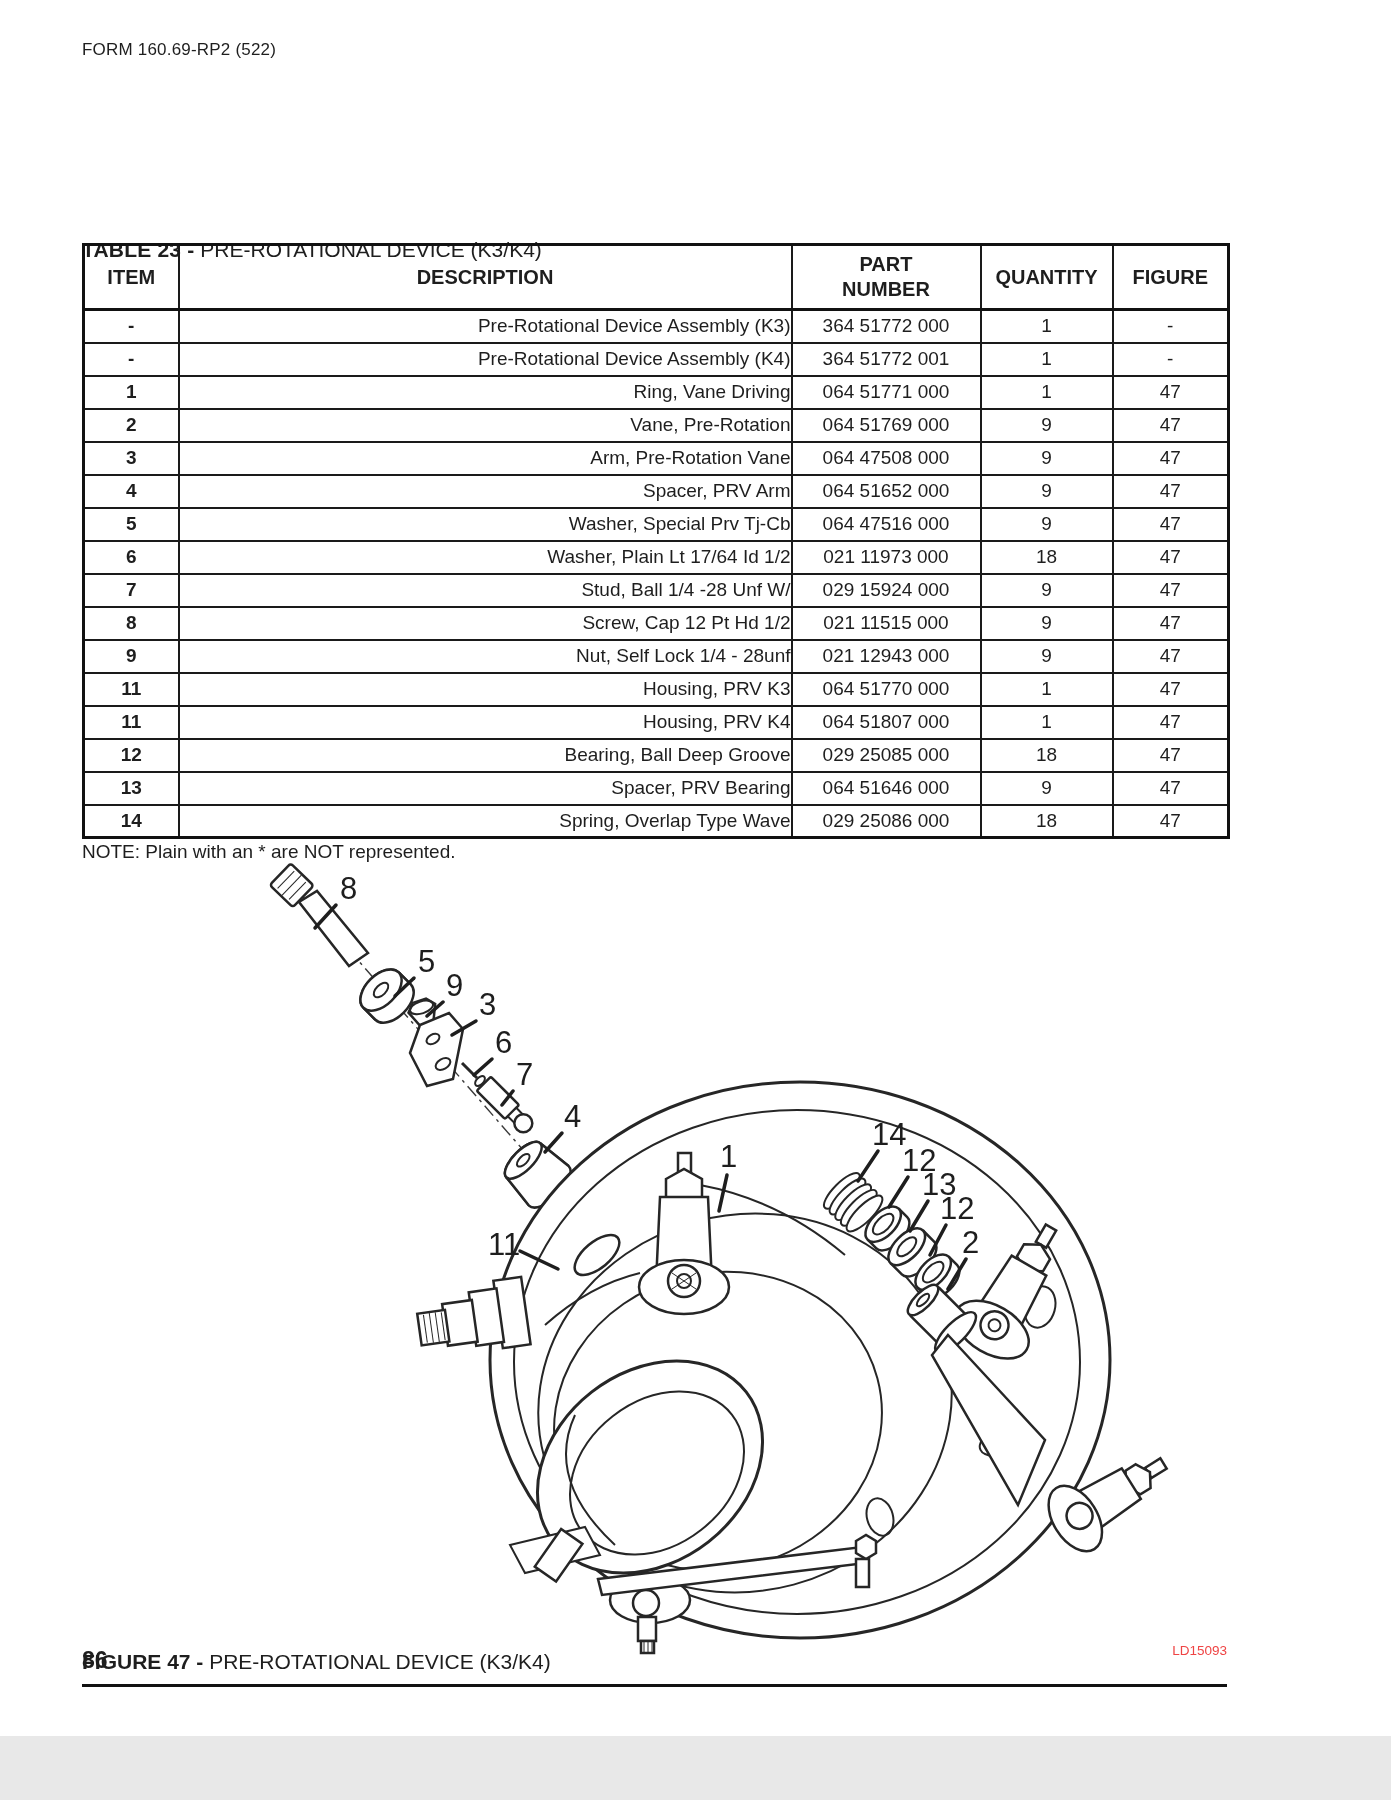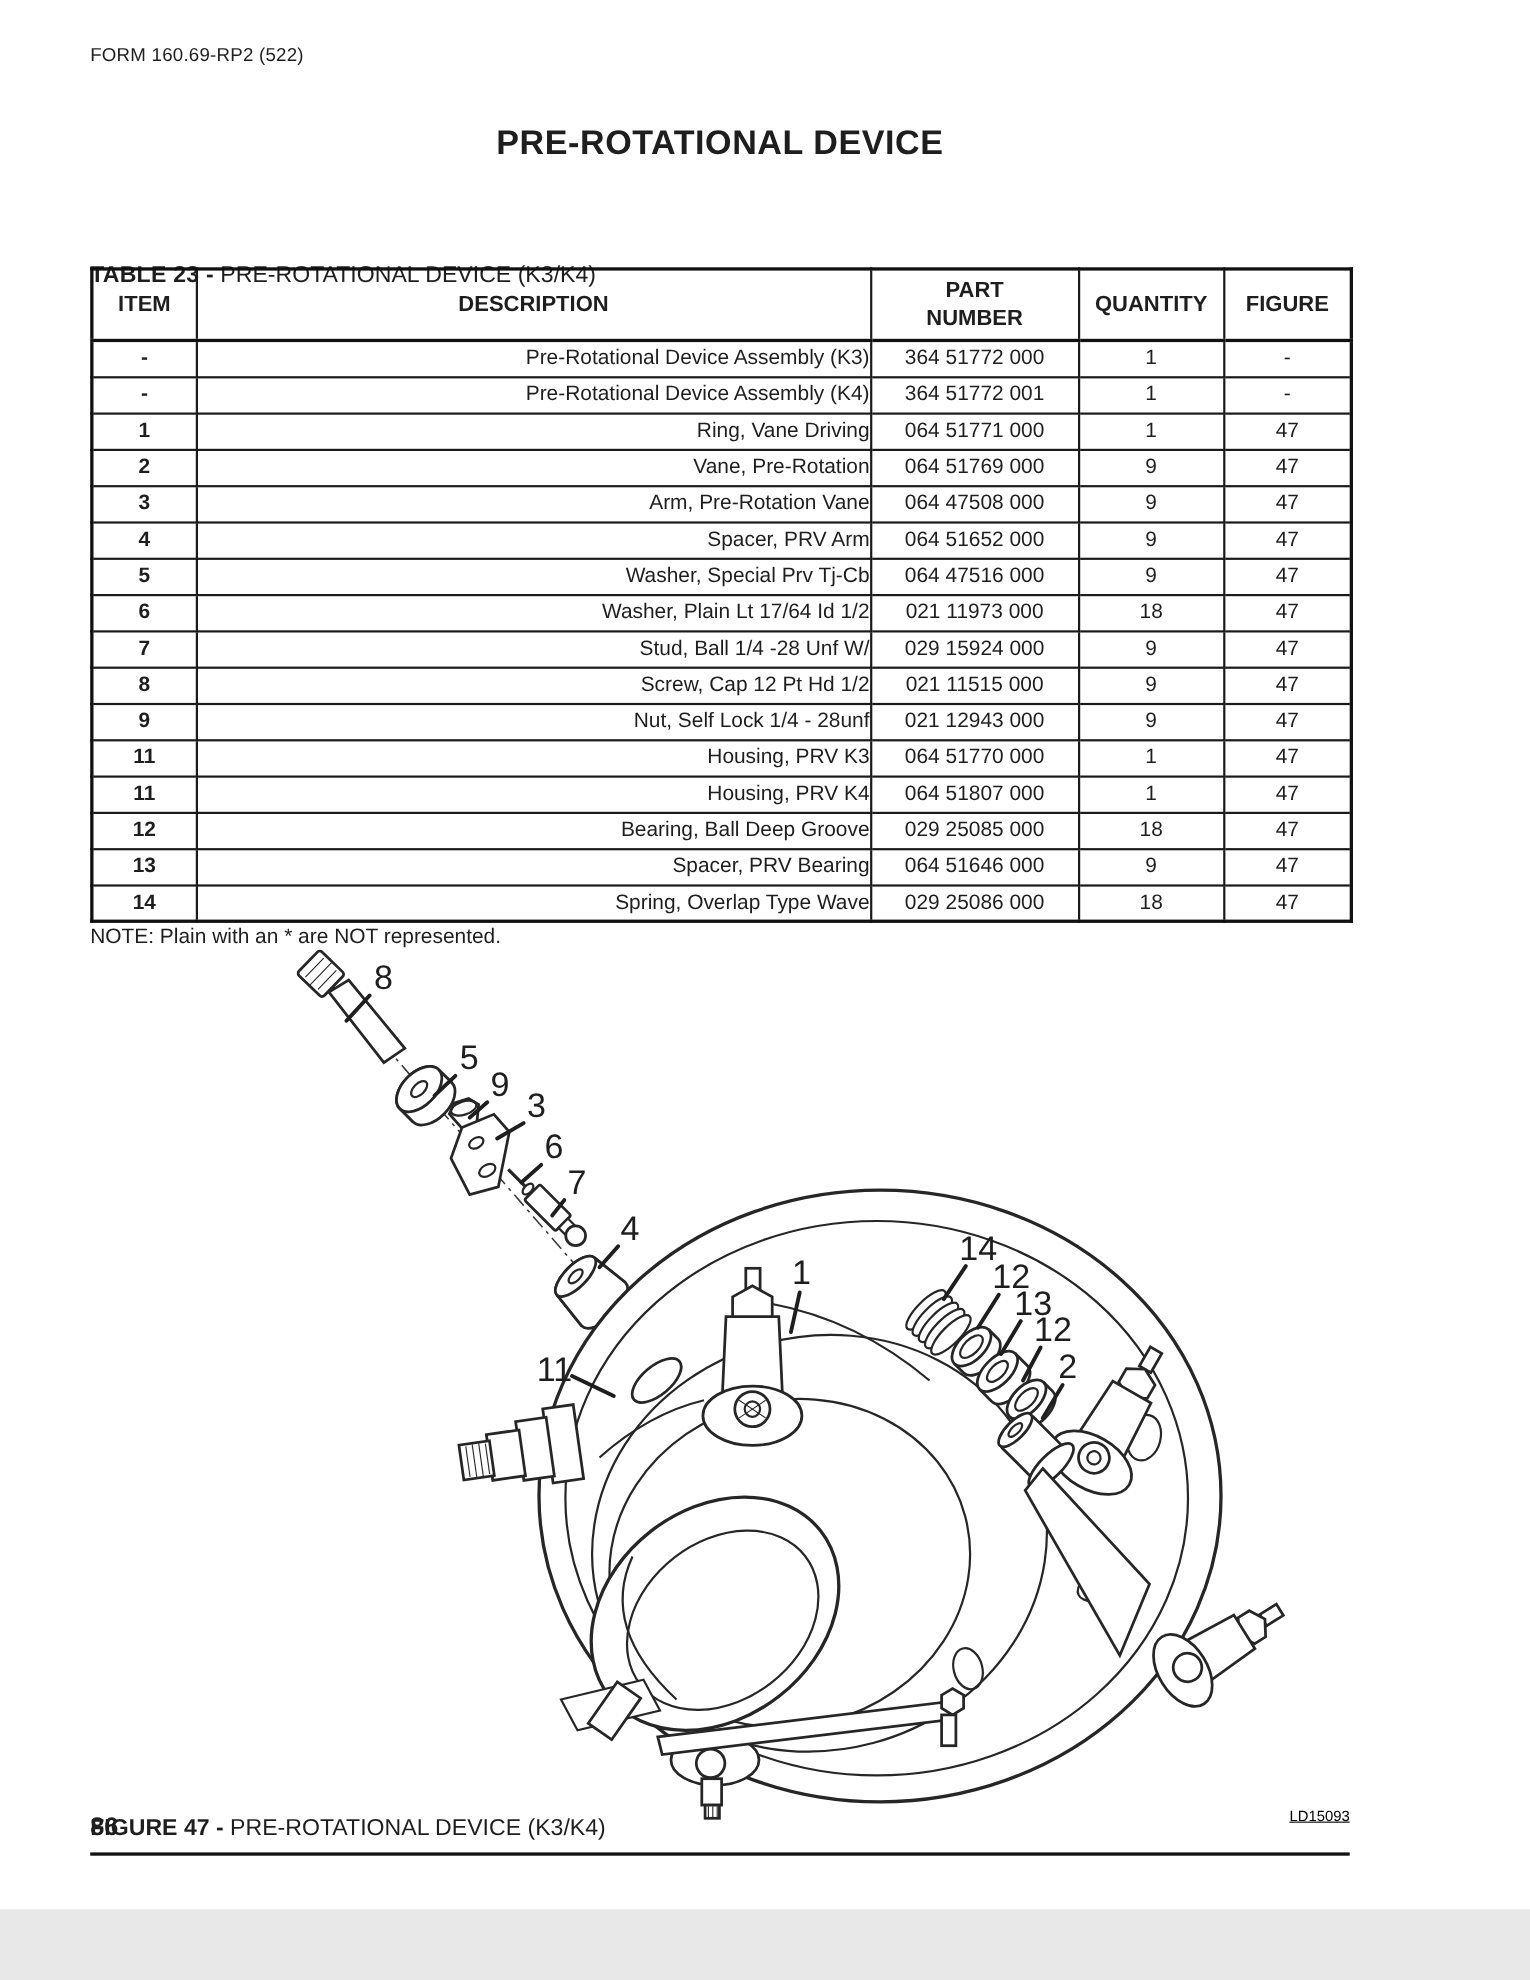--- a/index.html
+++ b/index.html
@@ -21,38 +21,37 @@
   thead th { height:62px; font-size:20px; font-weight:bold; text-align:center;
     border-bottom:3px solid #111; line-height:1.25; }
   .th-wrap { max-width:110px; margin:0 auto; white-space:normal; }
   tbody tr { height:33px; }
   td.c-item { text-align:center; font-weight:bold; }
   td.c-desc { text-align:right; padding-left:12px; }
   td.c-part, td.c-qty, td.c-fig { text-align:center; }
   #table-note { left:82px; top:841px; font-size:19px; }
   #figure-area { left:0; top:855px; width:1391px; height:800px; }
   #figure-caption { left:82px; top:1650px; font-size:21px; }
-  #drawing-id { top:1643px; right:164px; font-size:13.5px; color:#000000;text-decoration:underline; }
+  #drawing-id { top:1643px; right:164px; font-size:13.5px; color:#ef4444; }
   #caption-rule { left:82px; top:1684px; width:1145px; height:3px; background:#111; }
   #page-num { left:82px; top:1647px; font-size:23px; font-weight:bold; }
   #footer-brand { top:1733px; right:164px; font-size:21px; letter-spacing:1px;font-weight:bold; }
   svg .ln { stroke:#262626; fill:none; }
   svg .fw { stroke:#262626; fill:#ffffff; }
   svg .callout { font-family:"Liberation Sans",sans-serif; font-size:31px; fill:#1e1e1e; }
   svg .leader { stroke:#1e1e1e; stroke-width:3.5; stroke-linecap:round; }
   svg .dash { stroke:#3a3a3a; stroke-width:1.4; fill:none; stroke-dasharray:13 5 3 5; }
 </style>
 </head>
 <body>
 
 <div id="page">
 
   <div class="abs" id="form-number">FORM 160.69-RP2 (522)</div>
 
-  <div class="abs" id="doc-title">PRE-ROTATIONAL DEVICE</div>
 
   <div class="abs" id="table-label">
     <b>TABLE 23 -</b><span> PRE-ROTATIONAL DEVICE (K3/K4)</span>
   </div>
 
   <div class="abs" id="parts-table">
     <table>
       <colgroup>
           <col style="width:95px">
           <col style="width:613px">

